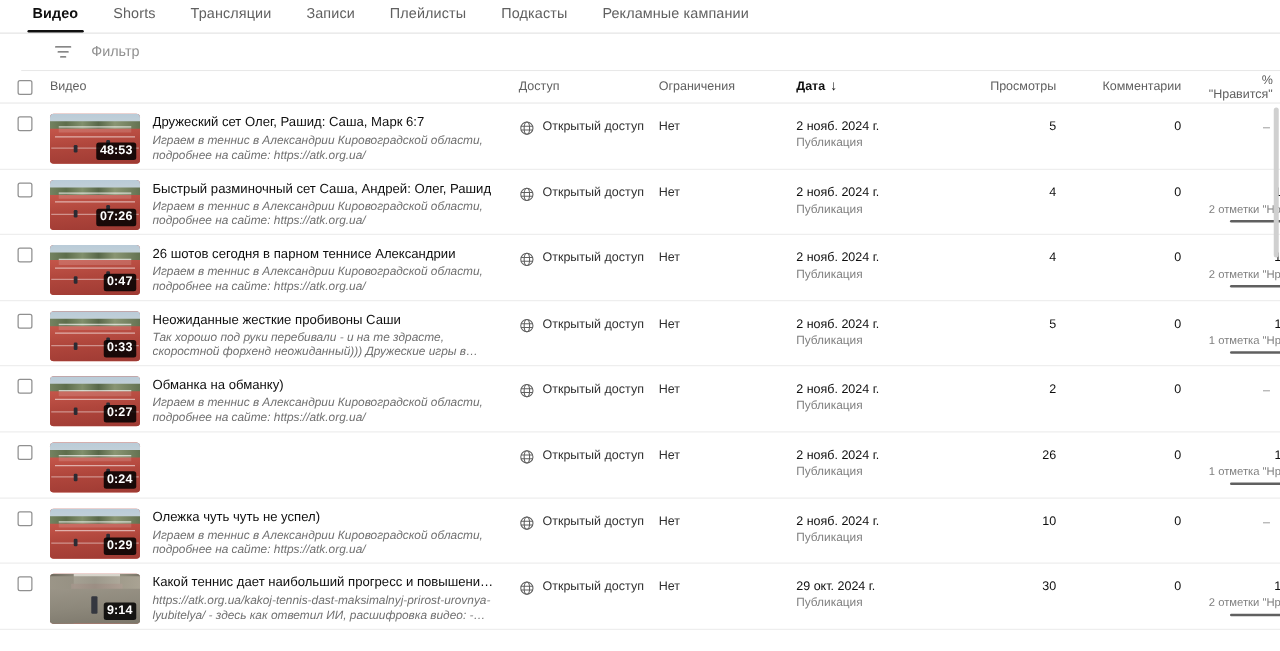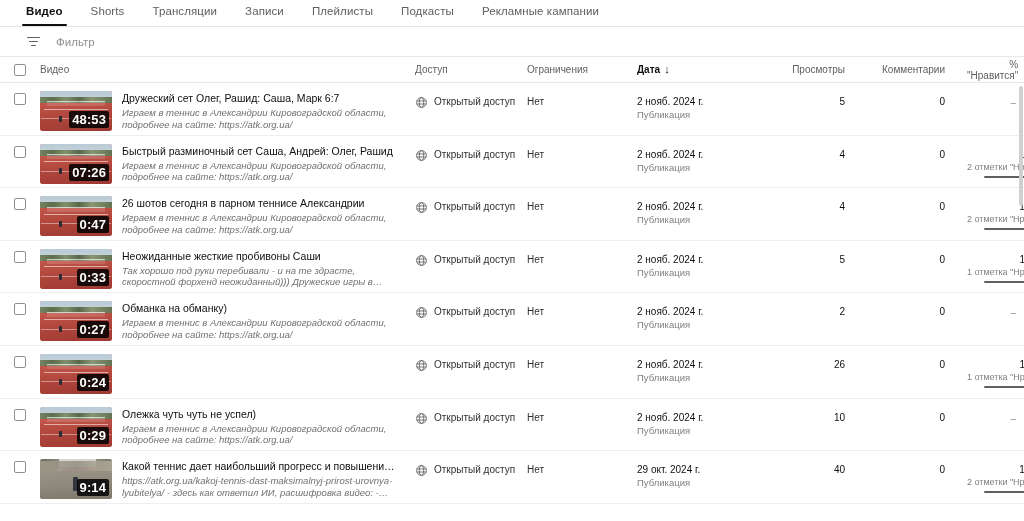--- a/index.html
+++ b/index.html
@@ -47,20 +47,21 @@
   }
 
   
   .filterbar {
     display: flex;
     align-items: center;
     height: 30px;
     padding-left: 24px;
     border-bottom: 1px solid #e8e8e8;
     background: #fff;
+    margin-left: 17px;
   }
   .filter-icon {
     width: 18px; height: 14px;
     display: flex; flex-direction: column;
     align-items: center; justify-content: center;
     gap: 2.5px;
     cursor: pointer;
     margin-right: 14px;
   }
   .filter-icon i { display:block; height: 1.4px; background: #606060; border-radius: 1px; }
@@ -180,21 +181,21 @@
     background: linear-gradient(90deg,#d19ea2,#c78e94);
     opacity:.85;
   }
   .thumb.indoor .p1 { left: 46%; top: 44%; width: 5px; height: 14px; background:#34373f; }
 
   .duration {
     position: absolute;
     right: 3px; bottom: 3px;
     background: rgba(0,0,0,.85);
     color: #fff;
-    font-size: 13px;
+    font-size: 10px;
     font-weight: 700;
     line-height: 1;
     padding: 2px 3px;
     border-radius: 2px;
     letter-spacing: .1px;
   }
 
   .vtext { min-width: 0; padding-top: 1px; }
   .vtitle {
     font-size: 10.5px;
@@ -608,21 +609,21 @@
               <ellipse cx="12" cy="12" rx="4" ry="9"></ellipse>
               <path d="M3.2 9.2h17.6M3.2 14.8h17.6"></path>
             </svg></span>
           <span>Открытый доступ</span>
         </div>
         <div class="col-restr restr">Нет</div>
         <div class="col-date datecell">
           <div class="date-main">29 окт. 2024 г.</div>
           <div class="date-sub">Публикация</div>
         </div>
-        <div class="col-views num">40</div>
+        <div class="col-views num">30</div>
         <div class="col-comm num">0</div>
         <div class="col-likes likes">
           <div class="pct">100,0 %</div>
           <div class="sub">2 отметки "Нравится"</div>
           <div class="likebar"></div>
         </div>
       </div>
     </div>
 
   <div class="scrollbar">

